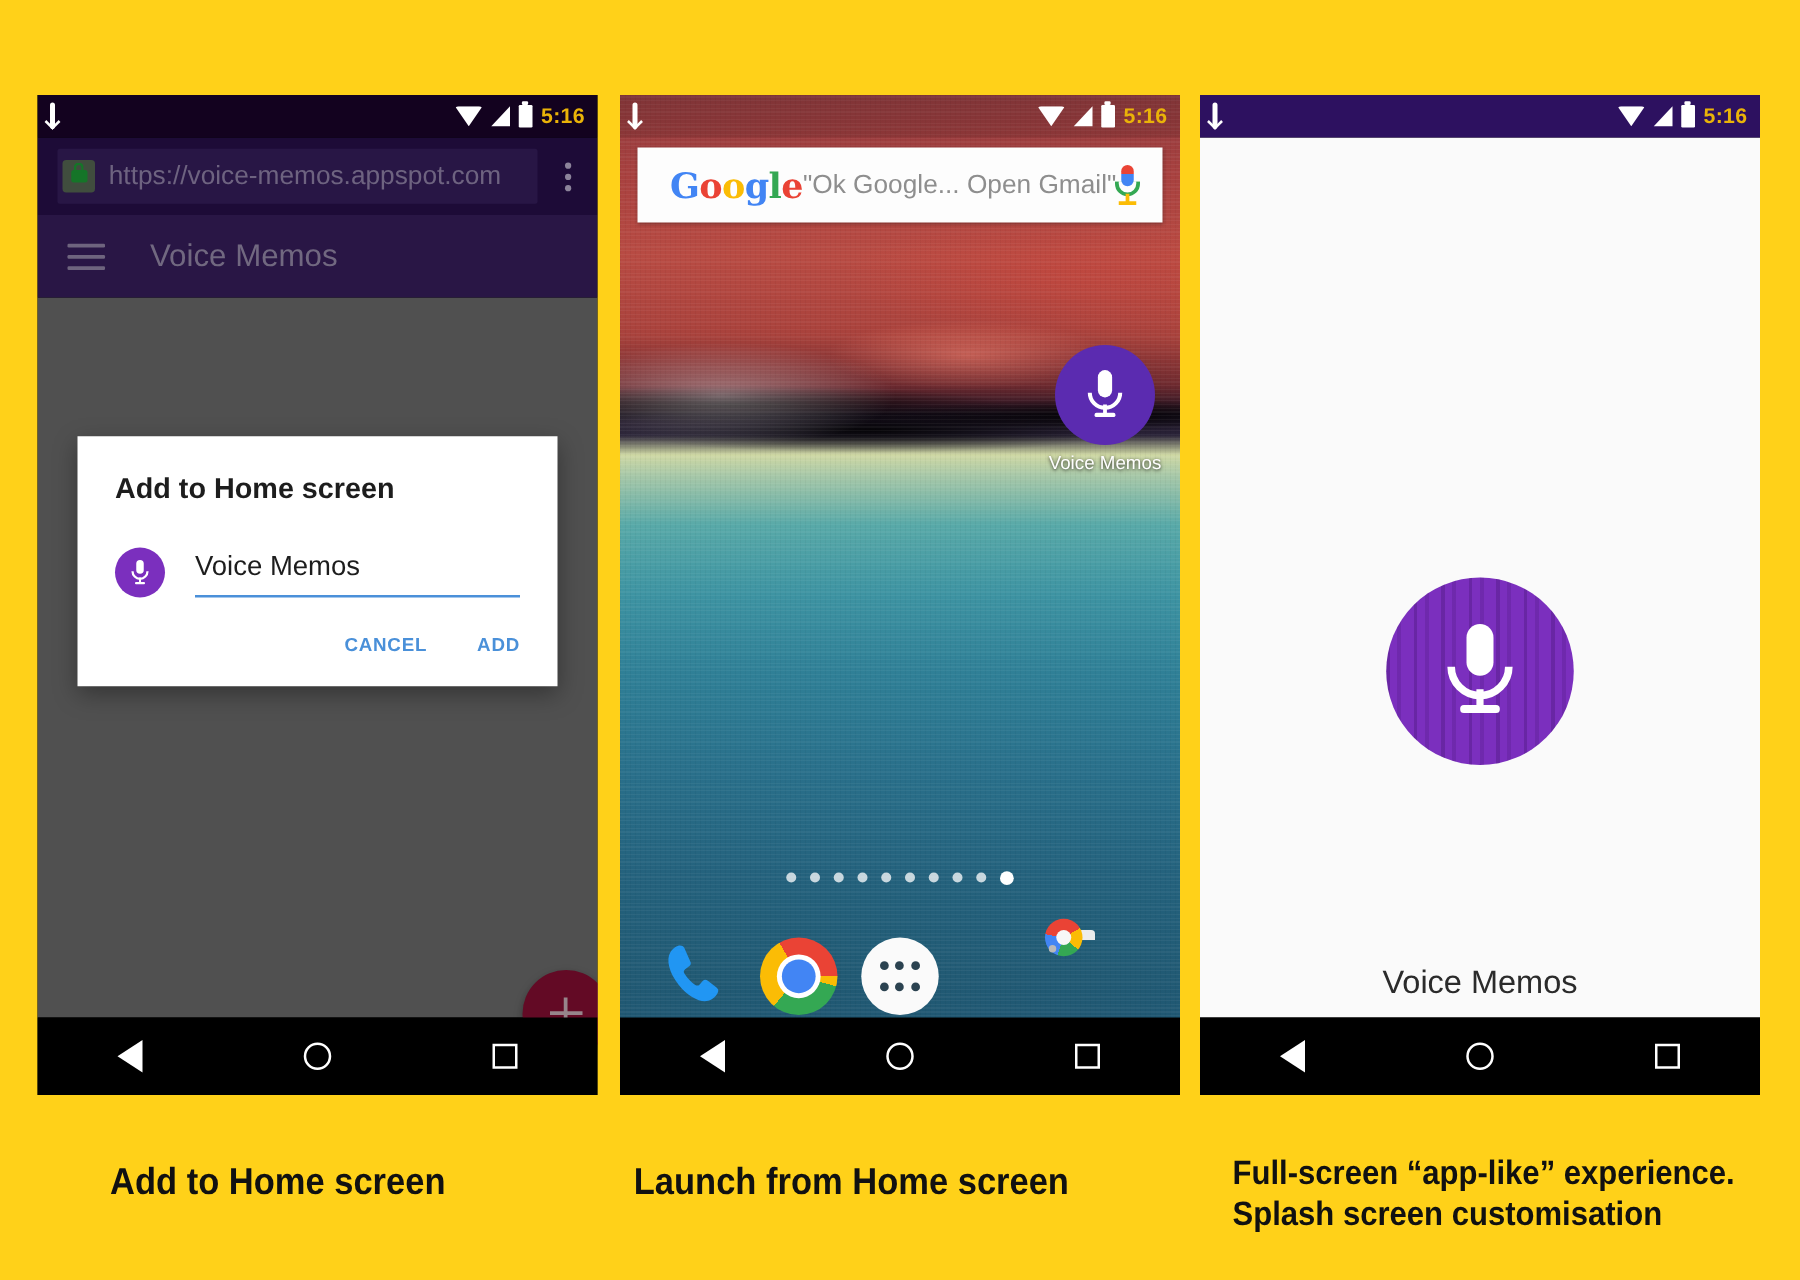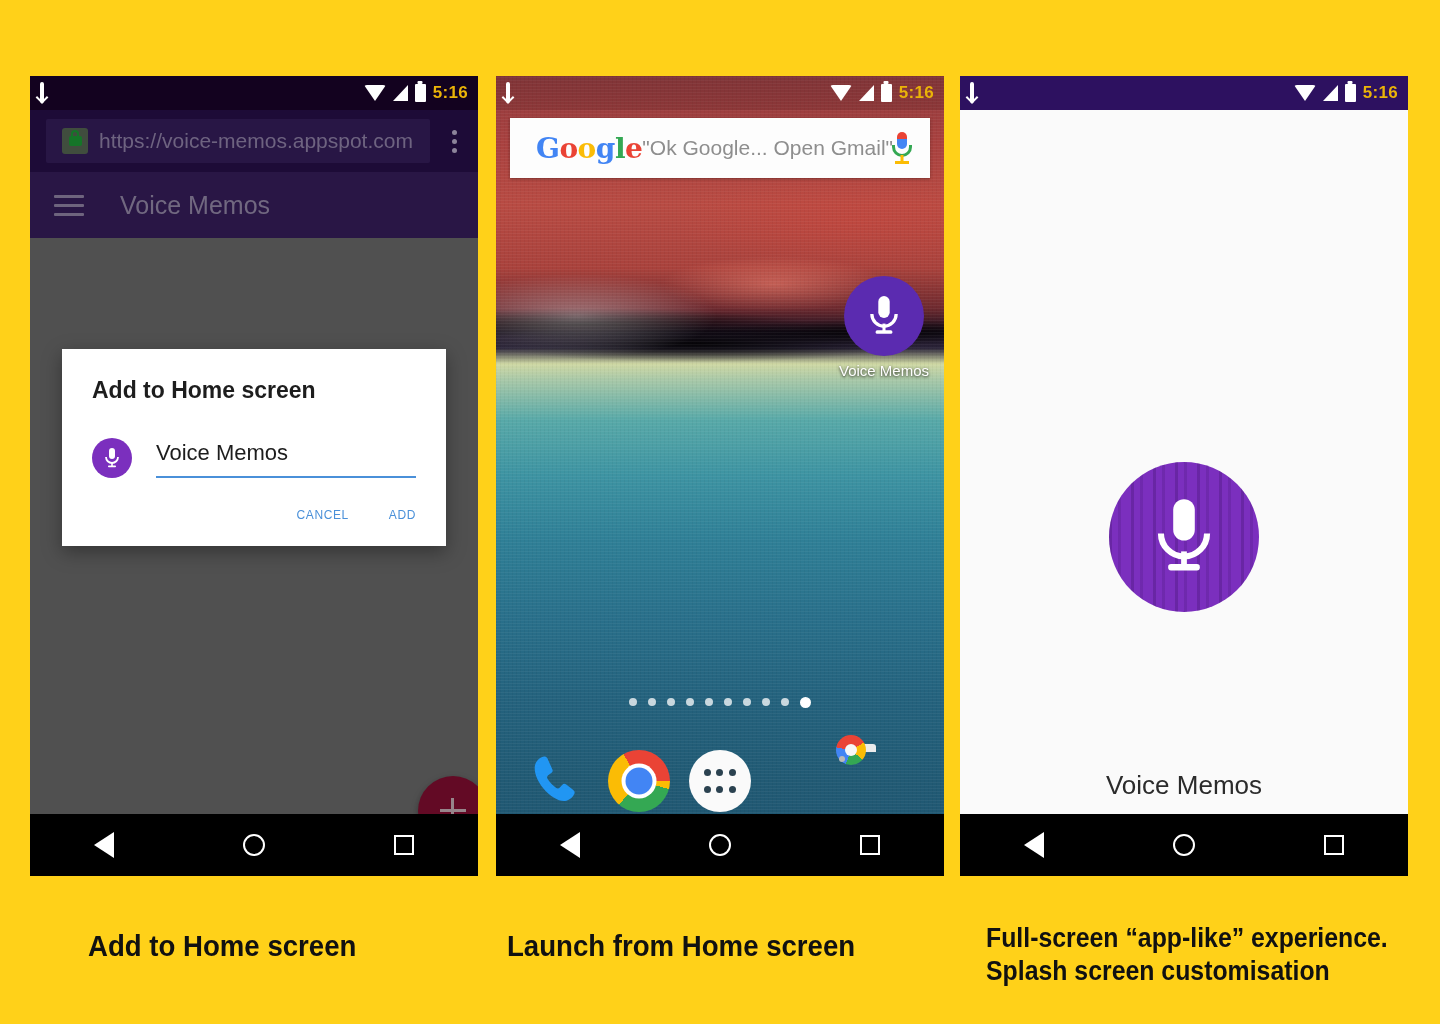--- a/index.html
+++ b/index.html
@@ -41,21 +41,21 @@
   
   .navbar{position:absolute;left:0;bottom:0;width:448px;height:62px;background:#000;
           display:flex;align-items:center;justify-content:space-around;z-index:30;}
   .nav-back{width:0;height:0;border-top:13px solid transparent;border-bottom:13px solid transparent;border-right:20px solid #fff;}
   .nav-home{width:22px;height:22px;border:2.5px solid #fff;border-radius:50%;box-sizing:border-box;}
   .nav-rec{width:20px;height:20px;border:2.5px solid #fff;box-sizing:border-box;}
 
   
   .chrome-omni{position:absolute;left:0;top:34px;width:448px;height:62px;background:#2a1150;z-index:12;
                display:flex;align-items:center;}
-  .omnibox{margin-left:16px;flex:1;height:44px;background:#3a2064;border-radius:2px;display:flex;align-items:center;padding:0 16px;box-sizing:border-box;}
+  .omnibox{margin-left:16px;flex:1;height:44px;background:#3a2064;border-radius:2px;display:flex;align-items:center;padding:0 4px;box-sizing:border-box;}
   .lockbox{width:26px;height:26px;background:#5c6f59;border-radius:3px;display:flex;align-items:center;justify-content:center;flex:0 0 auto;}
   .lock-body{width:13px;height:10px;background:#1fa83a;border-radius:2px;position:relative;}
   .lock-body::before{content:"";position:absolute;left:50%;top:-6px;transform:translateX(-50%);width:8px;height:8px;border:2.5px solid #1fa83a;border-bottom:none;border-radius:5px 5px 0 0;box-sizing:border-box;}
   .omni-url{margin-left:11px;color:#9e8fb8;font-size:21px;white-space:nowrap;overflow:hidden;}
   .kebab{width:32px;margin:0 8px;display:flex;flex-direction:column;align-items:center;gap:4px;flex:0 0 auto;}
   .kebab i{width:5px;height:5px;background:#c9bedd;border-radius:50%;display:block;}
 
   .app-toolbar{position:absolute;left:0;top:96px;width:448px;height:66px;background:#3b2063;z-index:12;
                display:flex;align-items:center;}
   .hamburger{margin-left:24px;width:30px;display:flex;flex-direction:column;gap:6px;}
@@ -75,21 +75,21 @@
 
   .dialog{position:absolute;left:32px;top:273px;width:384px;background:#fff;z-index:25;
           box-shadow:0 6px 18px rgba(0,0,0,.35);padding:28px 30px 16px 30px;box-sizing:border-box;}
   .dlg-title{font-size:23px;font-weight:bold;color:#1d1d1d;}
   .dlg-row{display:flex;align-items:flex-end;margin-top:34px;}
   .mic-sm{width:40px;height:40px;border-radius:50%;background:#7b2fbe;flex:0 0 auto;display:flex;align-items:center;justify-content:center;}
   .dlg-field{flex:1;margin-left:24px;}
   .dlg-input{font-size:22px;color:#1d1d1d;padding-bottom:10px;}
   .dlg-underline{height:2px;background:#4a90d9;}
   .dlg-actions{display:flex;justify-content:flex-end;gap:40px;margin-top:30px;padding-bottom:8px;}
-  .dlg-btn{color:#4a90d9;font-size:12px;font-weight:normal;letter-spacing:.6px;text-align:right;}
+  .dlg-btn{color:#4a90d9;font-size:15px;font-weight:bold;letter-spacing:.6px;text-align:right;}
 
   
   .wallpaper{position:absolute;left:0;top:0;width:448px;height:800px;z-index:1;
     background:
       radial-gradient(ellipse 200px 60px at 18% 30%, rgba(255,255,255,.35), transparent 70%),
       radial-gradient(ellipse 160px 40px at 62% 26%, rgba(255,140,120,.45), transparent 70%),
       radial-gradient(ellipse 260px 70px at 80% 18%, rgba(200,70,60,.5), transparent 70%),
       radial-gradient(ellipse 300px 26px at 45% 33.5%, rgba(0,0,0,.85), transparent 70%),
       radial-gradient(ellipse 320px 22px at 20% 31%, rgba(0,0,0,.8), transparent 70%),
       radial-gradient(ellipse 240px 18px at 85% 32%, rgba(0,0,0,.8), transparent 70%),

